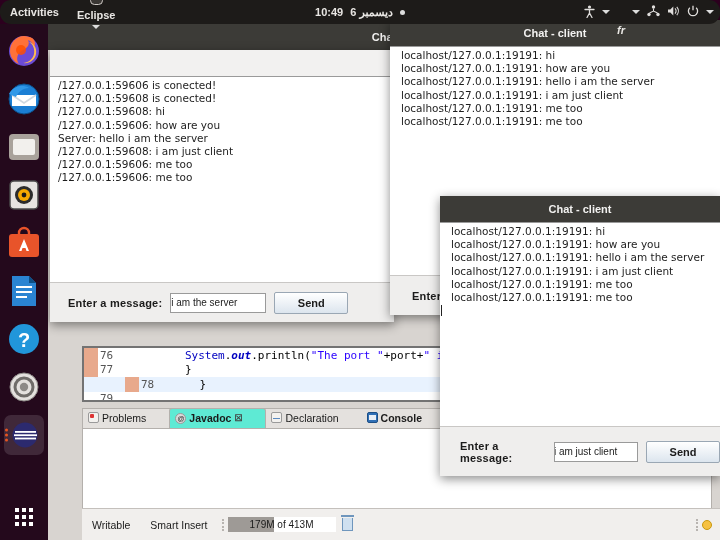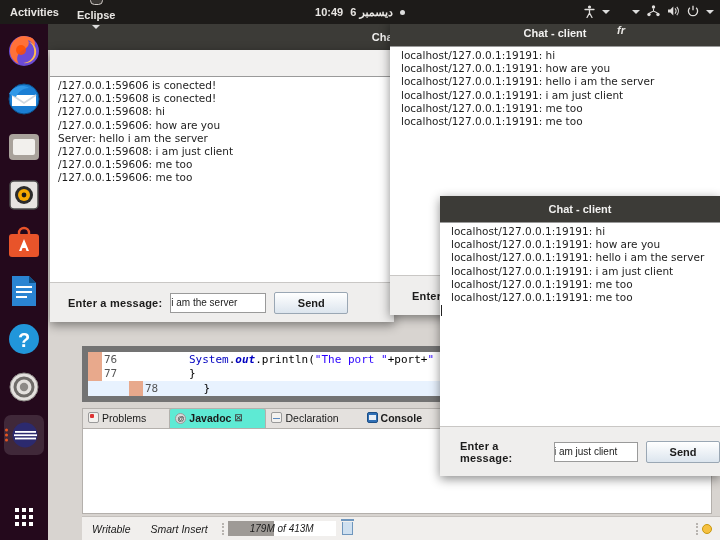--- a/index.html
+++ b/index.html
@@ -17,20 +17,21 @@
   }
 
   
   #topbar {
     position: absolute; top: 0; left: 0; width: 720px; height: 24px;
     background: #1d1b19;
     color: #e8e6e3;
     font-size: 11px; font-weight: bold;
     display: flex; align-items: center;
     z-index: 100;
+    border-radius: 11px;
   }
   .tb-activities { padding: 0 10px 0 10px; }
   .tb-app { display: flex; align-items: center; gap: 4px; padding: 0 8px; flex-direction: column; }
   .tb-center { position: absolute; left: 0; right: 0; text-align: center;
                display: flex; justify-content: center; align-items: center; gap: 7px; }
   .tb-right { position: absolute; right: 6px; display: flex; align-items: center; gap: 7px; }
   .caret { width: 0; height: 0; border-left: 4px solid transparent;
            border-right: 4px solid transparent; border-top: 4px solid #ddd; display:inline-block;}
   .tb-dot { width: 5px; height: 5px; border-radius: 50%; background: #ddd; display:inline-block;}
   .eclipse-mini { width: 13px; height: 9px; border-radius: 5px;
@@ -65,21 +66,21 @@
     height: 26px; background: #3c3b37; color: #f2f1f0;
     font-size: 11px; font-weight: bold;
     display:flex; align-items:center; justify-content:center;
   }
   #eclipse-body { position:absolute; top:26px; left:0; right:0; bottom:0;
                   background: #d8d4d0; }
 
   
   #editor-wrap {
     position: absolute; left: 34px; top: 296px; right: 8px; bottom: 138px;
-    background: #ffffff; border: 6px solid #737373;
+    background: #ffffff; border: 2px solid #737373;
     overflow: hidden;
     font-family: "DejaVu Sans Mono", monospace; font-size: 11px;
   }
   .code-row { display: flex; height: 14.5px; align-items: center; position: relative; }
   .code-row.hl { background: #e8f2fe; padding-left: 41px; }
   .gutter-ann { width: 14px; height: 14.5px; flex: 0 0 14px; }
   .ann-red { background: #e8a98c; }
   .linenum { width: 24px; flex: 0 0 24px; text-align: left; color: #555;
              padding-left: 2px; font-size: 11px; }
   .foldmark { width: 10px; flex: 0 0 10px; color:#777; font-size:9px; text-align:center;}
@@ -109,23 +110,23 @@
   .ico-decl { background: #f3f1ee; border: 1px solid #9a9a9a; position:relative;}
   .ico-decl:after{content:""; position:absolute; left:1px;top:5px;width:7px;height:1px;background:#5a8ac0;}
   .ico-console { background: #2f6fb5; border: 1px solid #1d4f86; position: relative;}
   .ico-console:after{content:""; position:absolute; left:1px; top:2px; right:1px; bottom:2px;
                      background:#e9eef5;}
   #view-content { position:absolute; top:20px; left:0; right:0; bottom:0; background:#fff; }
   .vtab-close { font-size: 9px; color: #444; }
 
   
   #statusbar {
-    position: absolute; left: 34px; right: 0px; bottom: 0; height: 24px;
+    position: absolute; left: 34px; right: 0px; bottom: 0; height: 32px;
     background: #f1efed; border-top: 1px solid #c4c0bc;
-    display: flex; align-items: center; font-size: 10.5px; color: #1a1a1a; font-style: italic;
+    display: flex; align-items: center; font-size: 10.5px; color: #1a1a1a;
   }
   .sb-cell { padding: 0 10px; }
   .sb-sep { width: 1px; height: 12px; border-left: 2px dotted #b8b4b0; margin: 0 4px; }
   #heapbar { position: relative; width: 108px; height: 15px; background: #fff;
              border: 1px solid #b0acа8; display:flex; align-items:center; justify-content:center;
              font-size: 10px; }
   #heapfill { position:absolute; left:0; top:0; bottom:0; width: 43%; background: #9e9a96; }
   #heaptext { position: relative; z-index: 2; }
   .trash { width: 11px; height: 13px; border: 1px solid #6f96bd; border-top:none;
            background: #cfe0f0; margin-left: 6px; position: relative;}

